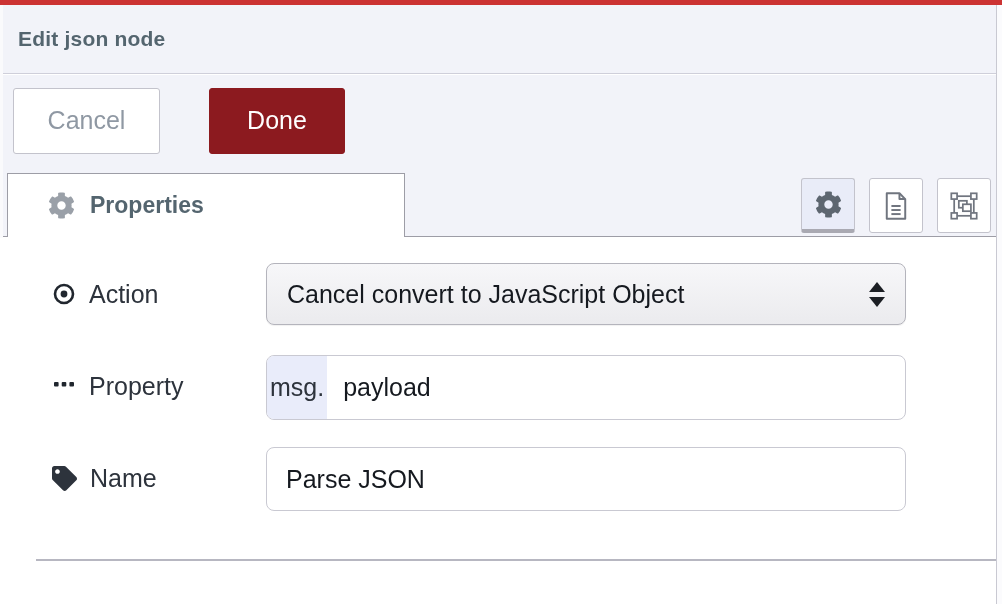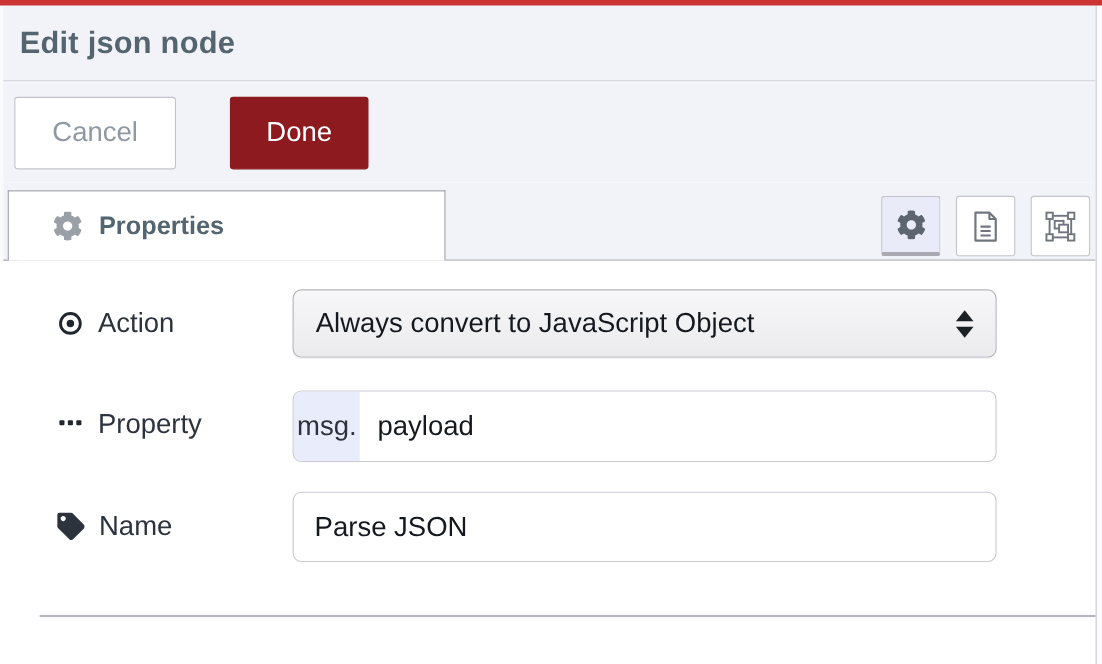--- a/index.html
+++ b/index.html
@@ -13,36 +13,36 @@
   .top-strip { position:absolute; top:0; left:0; width:1002px; height:5px; background:#cc3333; z-index:20; }
   .right-edge { position:absolute; top:5px; right:0; width:6px; height:599px; background:#fbfbfd; border-left:1px solid #c9c9d2; z-index:15; }
   .left-edge  { position:absolute; top:5px; left:0; width:3px; height:233px; background:#fafafc; z-index:15; }
 
   
   .header {
     position:absolute; top:5px; left:0; width:996px; height:69px;
     background:#f2f3f9; border-bottom:1px solid #cfcfda;
     display:flex; align-items:center; padding-left:18px;
   }
-  .header h1 { margin:0; font-size:28px; font-weight:bold; color:#54656f; letter-spacing:.2px; }
+  .header h1 { margin:0; font-size:21px; font-weight:bold; color:#54656f; letter-spacing:.2px; }
 
   
   .toolbar {
     position:absolute; top:75px; left:0; width:996px; height:91px;
     background:#f2f3f9; display:flex; align-items:center;
     padding:0 24px 0 13px;
   }
   .btn {
     height:66px; font-size:25px; border-radius:3px; cursor:pointer;
     font-family:"Liberation Sans", sans-serif; line-height:1;
   }
   .btn-plain { background:#ffffff; border:1px solid #c3c3cc; color:#8f98a3; }
   .btn-delete { width:140px; margin-right:auto; }
   .btn-cancel { width:147px; margin-right:49px; }
-  .btn-done  { width:126px; background:#8c1a1f; border:1px solid #8c1a1f; color:#ffffff; }
+  .btn-done  { width:136px; background:#8c1a1f; border:1px solid #8c1a1f; color:#ffffff; }
 
   
   .tabrow {
     position:absolute; top:166px; left:0; width:996px; height:71px;
     background:#f2f3f9; border-bottom:1px solid #9d9da6;
   }
   .tab {
     position:absolute; left:7px; bottom:-1px; width:398px; height:64px;
     background:#ffffff; border:1px solid #9d9da6; border-bottom:none;
     display:flex; align-items:center; gap:15px; padding-left:40px;
@@ -162,21 +162,21 @@
       <span class="ficon">
         <svg width="24" height="24" viewBox="0 0 24 24">
             <circle cx="12" cy="12" r="9" fill="none" stroke="#20262e" stroke-width="2.6"></circle>
             <circle cx="12" cy="12" r="3.4" fill="#20262e"></circle>
           </svg>
       </span>
       <span>Action</span>
     </div>
     <div class="row-control">
       <div class="select">
-        <span>Always convert to JavaScript Object</span>
+        <span>Cancel convert to JavaScript Object</span>
         <span class="sel-arrows">
             <span class="tri-up"></span>
             <span class="tri-down"></span>
           </span>
       </div>
     </div>
   </div>
 
   <div class="form-row row-property">
     <div class="row-label">

